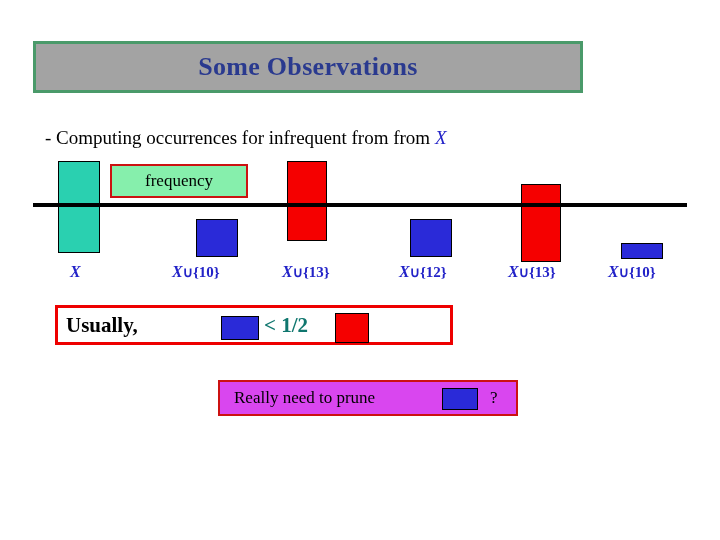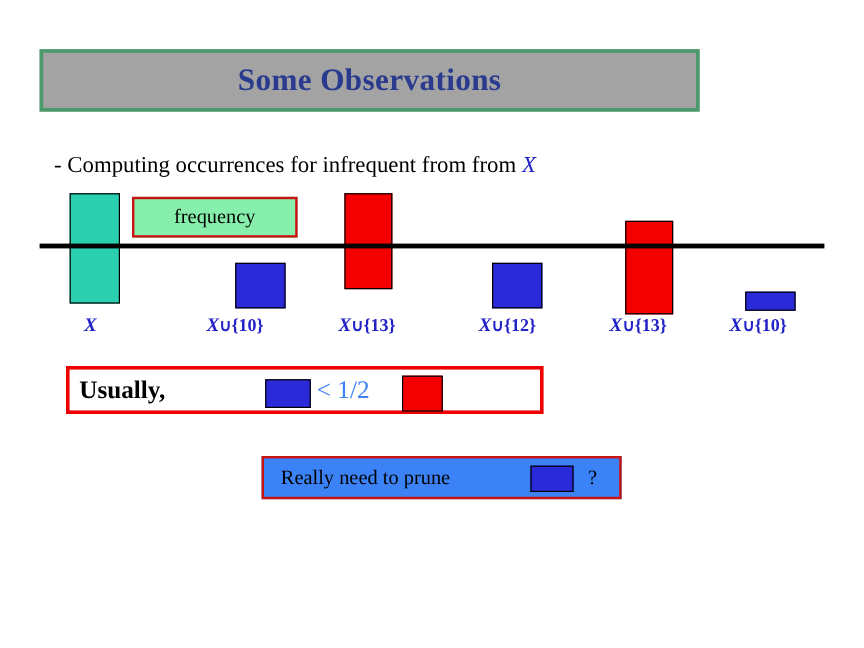--- a/index.html
+++ b/index.html
@@ -140,34 +140,34 @@
     font-weight: bold;
     color: #000000;
     white-space: nowrap;
   }
   .lt-text {
     position: absolute;
     left: 206px;
     top: 50%;
     transform: translateY(-50%);
     font-size: 21px;
-    font-weight: normal;
-    color: #3b82f6;
+    font-weight: bold;
+    color: #0f766e;
     white-space: nowrap;
   }
 
   
   .prune-box {
     position: absolute;
     left: 218px;
     top: 380px;
     width: 300px;
     height: 36px;
     border: 2px solid #cc1111;
-    background: #3b82f6;
+    background: #d946ef;
     box-sizing: border-box;
   }
   .prune-text {
     position: absolute;
     left: 14px;
     top: 50%;
     transform: translateY(-50%);
     font-size: 17px;
     color: #000000;
     white-space: nowrap;

